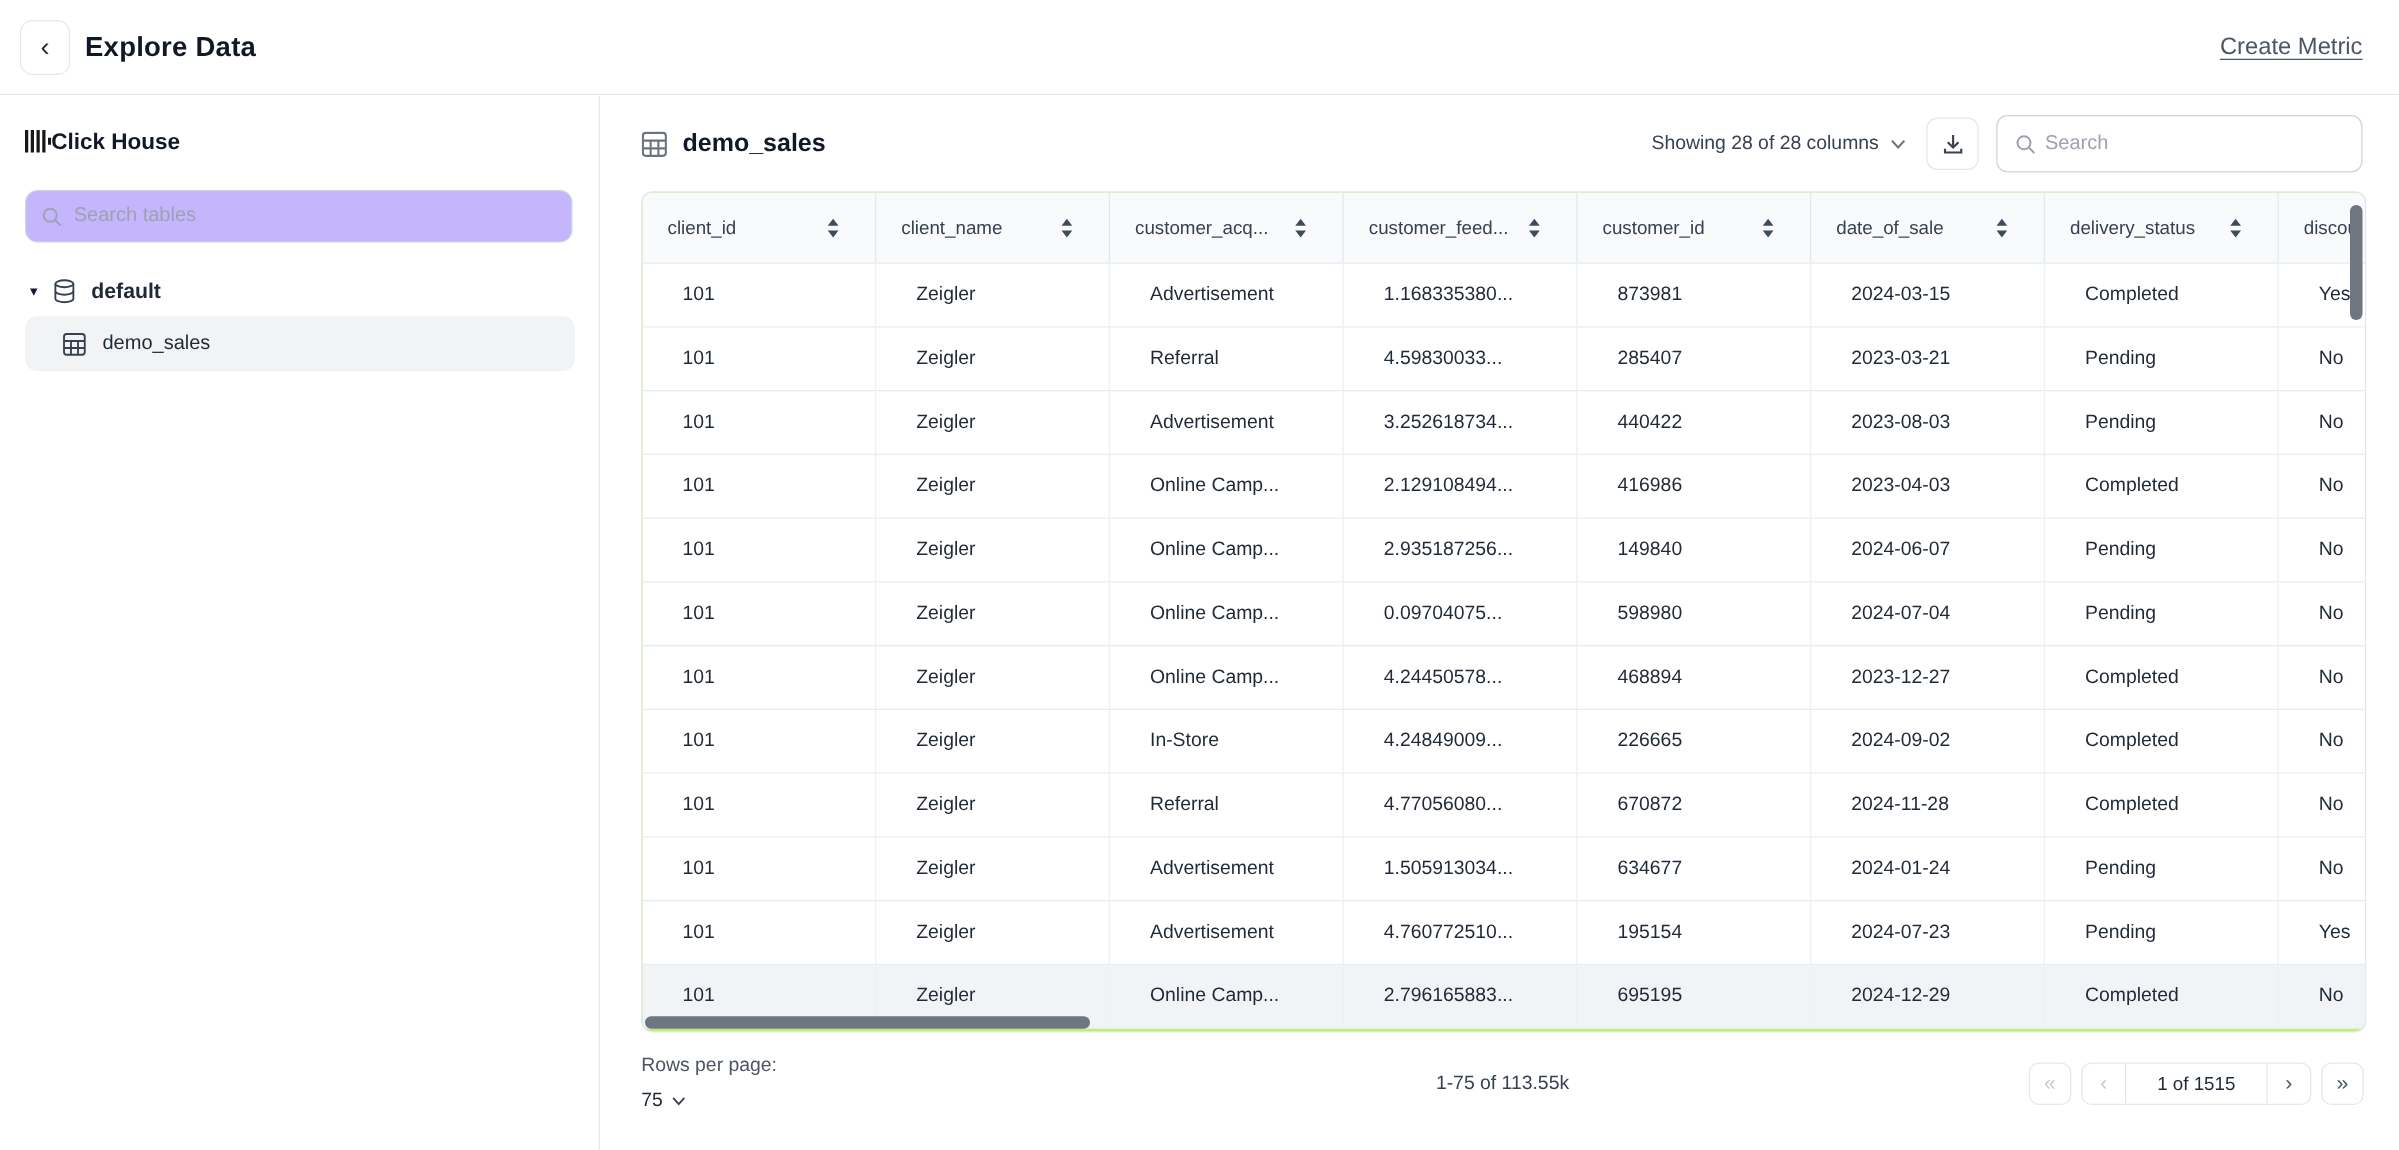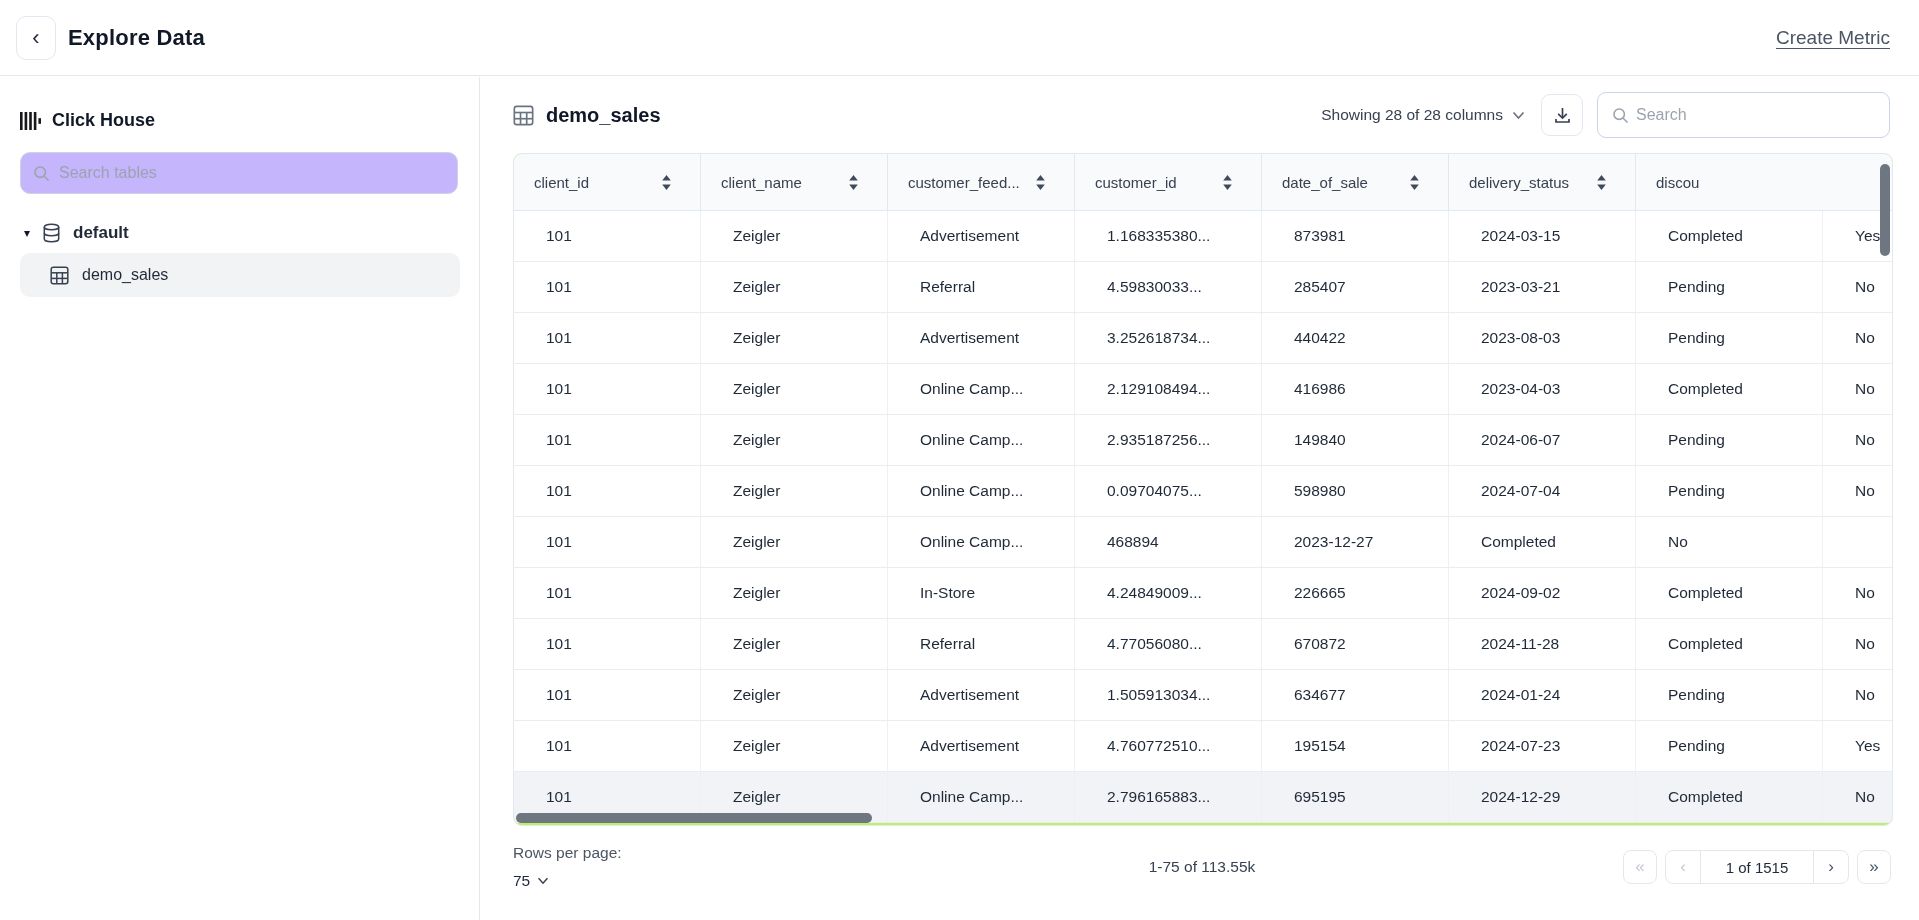--- a/index.html
+++ b/index.html
@@ -16,21 +16,21 @@
   .page-title { position:absolute; left:68px; top:0; height:76px; display:flex; align-items:center;
                 font-size:22px; font-weight:bold; color:#111827; letter-spacing:.2px; }
   .create-metric { position:absolute; right:29px; top:0; height:76px; display:flex; align-items:center;
                    font-size:19px; color:#4b5563; text-decoration:underline; text-underline-offset:4px;
                    cursor:pointer; }
 
   
   .sidebar { position:absolute; left:0; top:77px; width:480px; height:843px;
              border-right:1px solid #e5e7eb; background:#fff; }
   .source-row { position:absolute; left:20px; top:96px; height:36px; display:flex;
-                align-items:flex-end; gap:11px; }
+                align-items:center; }
   .source-name { font-size:18px; font-weight:bold; color:#111827; }
   .side-search { position:absolute; left:20px; top:75px; width:438px; height:42px;
                  border:1px solid #cbd5e1; border-radius:10px; display:flex; align-items:center;
                  padding:0 12px; gap:9px; background:#c4b5fd; }
   .side-search input, .main-search input { border:none; outline:none; flex:1; font-size:16px;
                  font-family:"Liberation Sans", sans-serif; color:#1f2937; background:transparent; }
   .side-search input::placeholder, .main-search input::placeholder { color:#9ca3af; }
   .tree-db-row { position:absolute; left:24px; top:139px; height:34px; display:flex;
                  align-items:center; gap:12px; cursor:pointer; }
   .caret { font-size:12px; color:#111827; }
@@ -193,20 +193,27 @@
   </div>
 
   <div class="th">
     <span class="th-label">client_name</span>
     <svg class="sort" width="11" height="15" viewBox="0 0 10 14">
       <path d="M5 0 L9 5.2 H1 Z"></path>
             <path d="M5 14 L1 8.8 H9 Z"></path>
     </svg>
   </div>
 
+  <div class="th">
+    <span class="th-label">customer_acq...</span>
+    <svg class="sort" width="11" height="15" viewBox="0 0 10 14">
+      <path d="M5 0 L9 5.2 H1 Z"></path>
+            <path d="M5 14 L1 8.8 H9 Z"></path>
+    </svg>
+  </div>
 
   <div class="th">
     <span class="th-label">customer_feed...</span>
     <svg class="sort" width="11" height="15" viewBox="0 0 10 14">
       <path d="M5 0 L9 5.2 H1 Z"></path>
             <path d="M5 14 L1 8.8 H9 Z"></path>
     </svg>
   </div>
 
   <div class="th">
@@ -296,20 +303,21 @@
           <div class="td">0.09704075...</div>
           <div class="td">598980</div>
           <div class="td">2024-07-04</div>
           <div class="td">Pending</div>
           <div class="td">No</div>
         </div>
         <div class="tr">
           <div class="td">101</div>
           <div class="td">Zeigler</div>
           <div class="td">Online Camp...</div>
+          <div class="td">4.24450578...</div>
           <div class="td">468894</div>
           <div class="td">2023-12-27</div>
           <div class="td">Completed</div>
           <div class="td">No</div>
         </div>
         <div class="tr">
           <div class="td">101</div>
           <div class="td">Zeigler</div>
           <div class="td">In-Store</div>
           <div class="td">4.24849009...</div>

